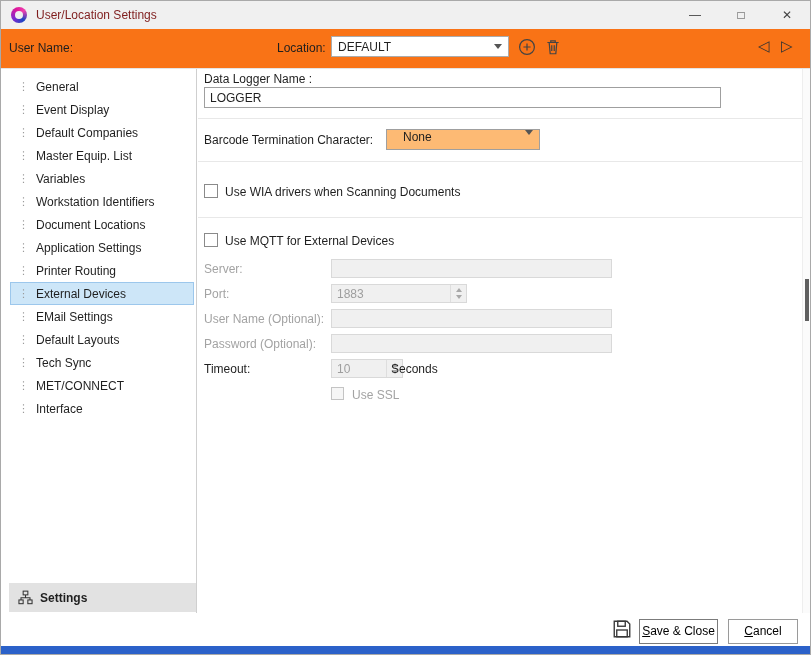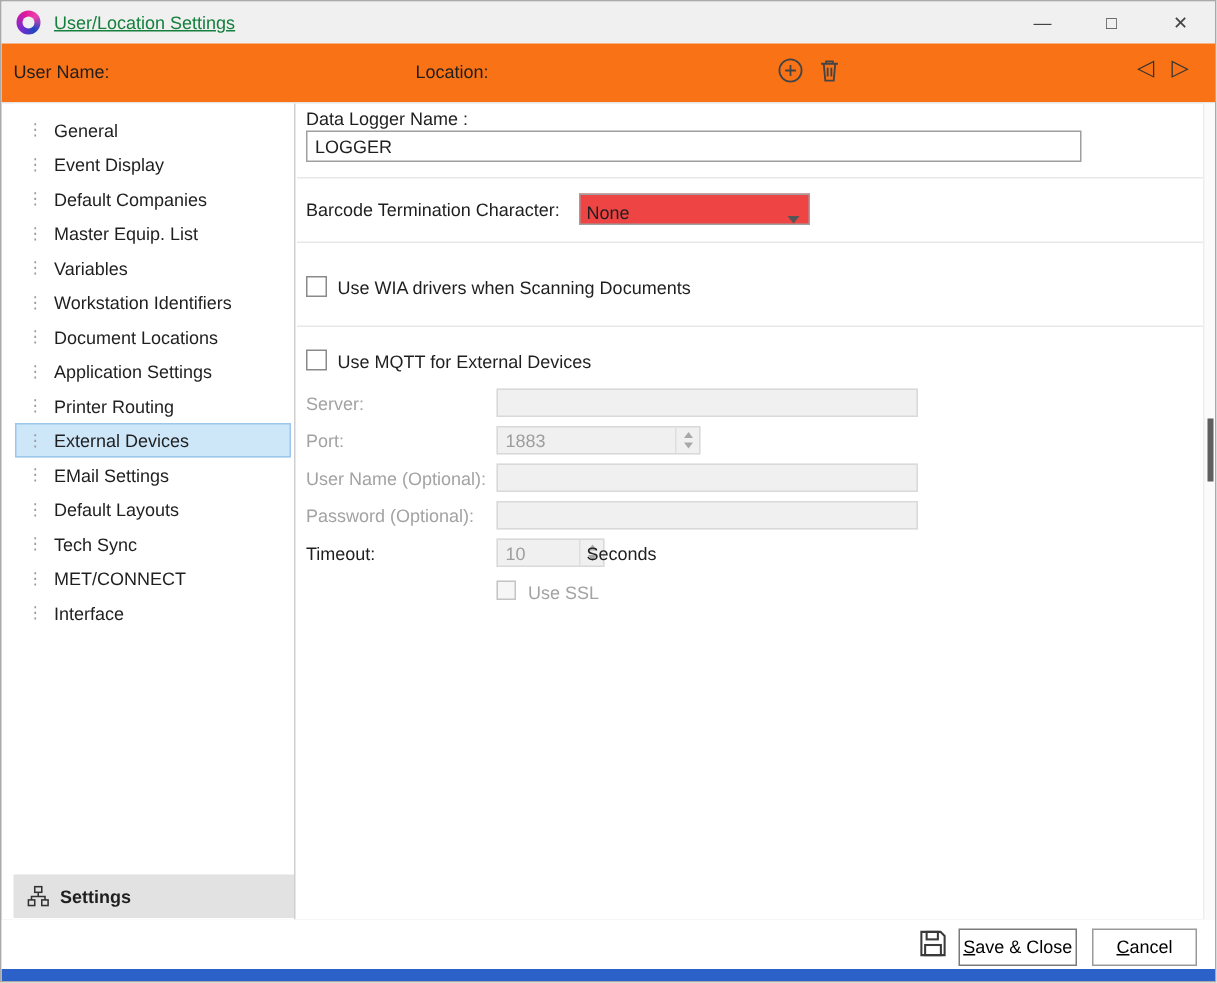--- a/index.html
+++ b/index.html
@@ -3,21 +3,21 @@
 <meta charset="utf-8">
 <style>
   html,body{margin:0;padding:0;background:#d8d8d8;}
   .window{position:relative;width:809px;height:653px;border:1px solid #a9a9a9;background:#fff;
           font-family:"Liberation Sans",sans-serif;font-size:12px;color:#1f1f1f;overflow:hidden;}
   
   .titlebar{position:absolute;top:0;left:0;right:0;height:28px;background:#f0f0f0;display:flex;align-items:center;}
   .app-icon{margin-left:10px;width:16px;height:16px;border-radius:50%;position:relative;
             background:conic-gradient(from 140deg,#1b46c2,#7a2bd0 25%,#e0189a 55%,#ef3fae 75%,#1b46c2);}
   .app-icon::after{content:"";position:absolute;inset:4px;background:#f0f0f0;border-radius:50%;}
-  .title{margin-left:9px;color:#15803d;text-decoration:underline;}
+  .title{margin-left:9px;color:#7f1d1d;}
   .win-controls{margin-left:auto;display:flex;height:100%;}
   .win-btn{width:46px;height:100%;display:flex;align-items:center;justify-content:center;color:#444;font-size:12px;cursor:default;}
   
   .toolbar{position:absolute;top:28px;left:0;right:0;height:39px;background:#f97316;}
   .t-label{position:absolute;top:12px;}
   .input-ro{position:absolute;left:74px;top:7px;width:183px;height:20px;background:#ededed;border:1px solid #d6d6d6;
             padding:0 5px;font:inherit;color:#3c3c3c;box-sizing:border-box;}
   .combo{position:absolute;left:330px;top:7px;width:178px;height:21px;border:1px solid #ababab;background:#fff;
          display:flex;align-items:center;padding-left:6px;box-sizing:border-box;cursor:default;}
   .chev{margin-left:auto;margin-right:6px;width:0;height:0;border-left:4px solid transparent;
@@ -36,22 +36,22 @@
   .sb-footer{position:absolute;bottom:1px;left:0;width:100%;height:29px;background:#e2e2e2;display:flex;
              align-items:center;box-sizing:border-box;padding-left:9px;}
   .sb-footer .sb-label{font-weight:bold;margin-left:7px;}
   
   .content{position:absolute;left:197px;top:0;right:8px;height:100%;}
   .divider{position:absolute;left:0;right:0;height:1px;background:#e8e8e8;}
   .c-label{position:absolute;white-space:nowrap;}
   .c-label.dis{color:#a3a3a3;}
   .text-input{position:absolute;border:1px solid #9f9f9f;padding:0 5px;font:inherit;color:#1f1f1f;background:#fff;box-sizing:border-box;}
   .text-input.dis{background:#f0f0f0;border-color:#d9d9d9;color:#9e9e9e;}
-  .combo2{position:absolute;border:1px solid #9f9f9f;background:#ef4444;display:flex;align-items:flex-end;
-          padding-left:4px;box-sizing:border-box;cursor:default;}
+  .combo2{position:absolute;border:1px solid #9f9f9f;background:#fdba74;display:flex;align-items:flex-start;
+          padding-left:16px;box-sizing:border-box;cursor:default;}
   .cb{position:absolute;width:14px;height:14px;border:1px solid #8a8a8a;background:#fff;box-sizing:border-box;cursor:pointer;}
   .cb.dis{border-color:#c4c4c4;background:#f6f6f6;cursor:default;}
   .spinner{position:absolute;display:flex;border:1px solid #d9d9d9;background:#f0f0f0;box-sizing:border-box;}
   .spinner .val{flex:1;padding-left:5px;color:#9e9e9e;display:flex;align-items:center;}
   .spinner .spin{width:15px;border-left:1px solid #dedede;display:flex;flex-direction:column;align-items:center;justify-content:center;gap:3px;}
   .tri-up{width:0;height:0;border-left:3px solid transparent;border-right:3px solid transparent;border-bottom:4px solid #a8a8a8;}
   .tri-down{width:0;height:0;border-left:3px solid transparent;border-right:3px solid transparent;border-top:4px solid #a8a8a8;}
   
   .scrollbar{position:absolute;right:0;top:0;width:8px;height:100%;background:#fbfbfb;border-left:1px solid #eeeeee;box-sizing:border-box;}
   .sb-thumb{position:absolute;left:2px;top:210px;width:4px;height:42px;background:#5f5f5f;}
@@ -74,20 +74,24 @@
     <div class="win-controls">
       <div class="win-btn">—</div>
       <div class="win-btn">□</div>
       <div class="win-btn">✕</div>
     </div>
   </div>
 
   <div class="toolbar">
     <span class="t-label" style="left:8px;">User Name:</span>
     <span class="t-label" style="left:276px;">Location:</span>
+    <div class="combo">
+      <span>DEFAULT</span>
+      <span class="chev"></span>
+    </div>
     <svg class="icon-btn" style="left:517px;" viewBox="0 0 18 18">
       <circle cx="9" cy="9" r="7.4" fill="none" stroke="#444" stroke-width="1.2"></circle>
       <path d="M9 5.4 v7.2 M5.4 9 h7.2" stroke="#444" stroke-width="1.2"></path>
     </svg>
     <svg class="icon-btn" style="left:543px;" viewBox="0 0 16 16">
       <path d="M3 4 h10 M6 4 V2.6 h4 V4 M4.6 4 l0.9 10 h5 l0.9 -10 M6.9 6.4 v5.2 M9.1 6.4 v5.2" fill="none" stroke="#444" stroke-width="1.1"></path>
     </svg>
     <span class="nav-arrow" style="left:757px;">◁</span>
     <span class="nav-arrow" style="left:780px;">▷</span>
   </div>

